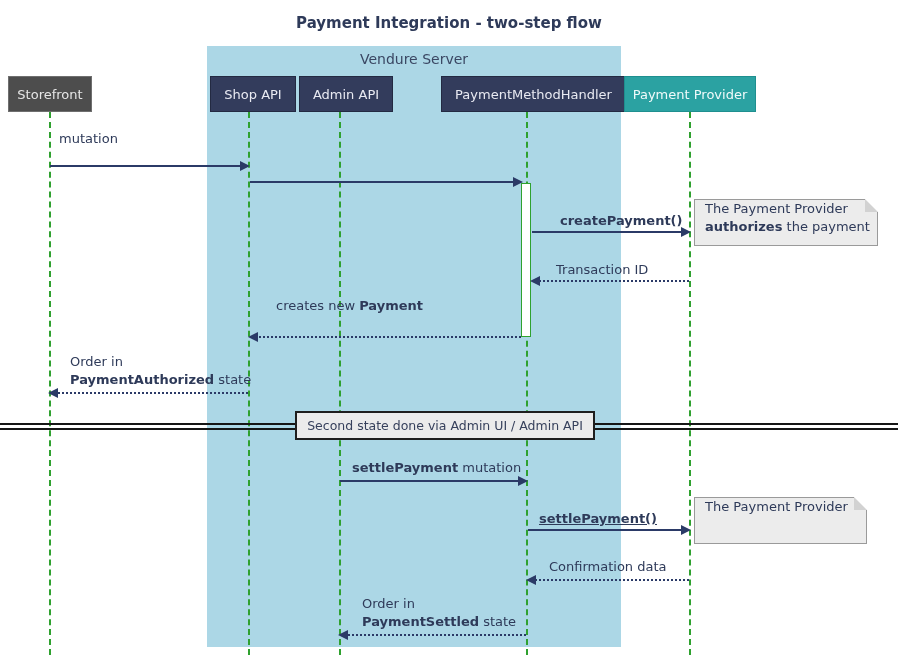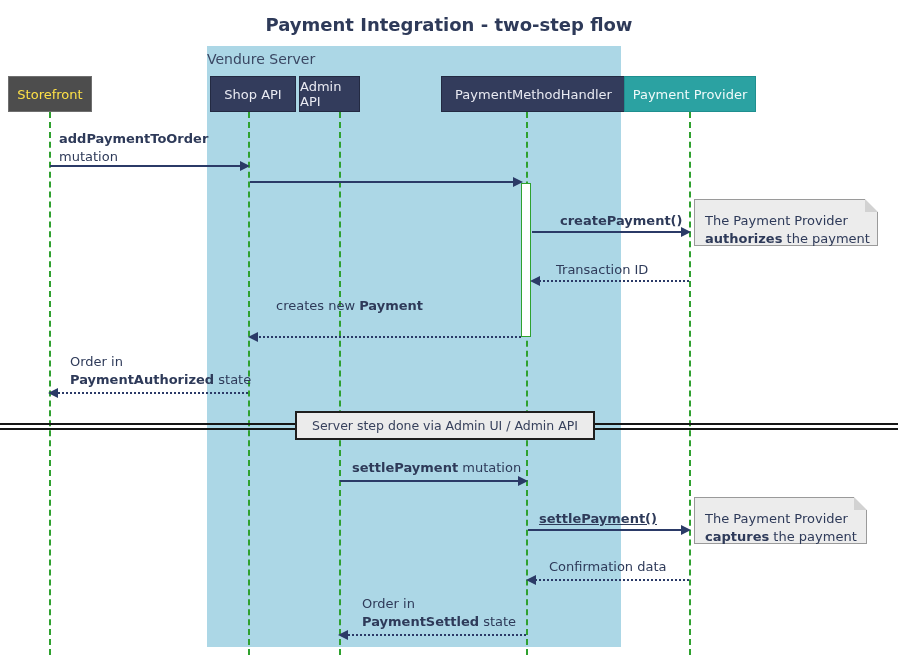--- a/index.html
+++ b/index.html
@@ -14,33 +14,33 @@
     --note:#ECECEC;
     --note-border:#9A9A9A;
   }
   html,body{margin:0;padding:0;background:#fff;}
   #canvas{
     position:relative;width:898px;height:665px;background:#ffffff;overflow:hidden;
     font-family:"DejaVu Sans","Liberation Sans",sans-serif;color:var(--navy-text);
   }
   
   #title{position:absolute;left:0;top:14px;width:898px;text-align:center;
-    font-size:18px;font-weight:bold;color:var(--navy-text);}
+    font-size:15px;font-weight:bold;color:var(--navy-text);}
   
   #frame{position:absolute;left:207px;top:46px;width:414px;height:601px;background:var(--lightblue);z-index:0;}
-  #frame-label{position:absolute;left:207px;top:51px;width:414px;text-align:left;font-size:14px;color:#3A4763;z-index:1;}
+  #frame-label{position:absolute;left:207px;top:51px;width:414px;text-align:center;font-size:14px;color:#3A4763;z-index:1;}
   
   .lifeline{position:absolute;top:112px;height:543px;width:0;border-left:2px dashed var(--green);z-index:1;}
   #ll-storefront{left:49px;} #ll-shop{left:248px;} #ll-admin{left:339px;} #ll-pmh{left:526px;} #ll-provider{left:689px;}
   
   .participant{position:absolute;top:76px;height:36px;display:flex;align-items:center;justify-content:center;
     font-size:13px;z-index:3;box-sizing:border-box;}
-  #p-storefront{left:8px;width:84px;background:var(--grayp);border:1px solid #6F6F6F;color:#fde047;}
+  #p-storefront{left:8px;width:84px;background:var(--grayp);border:1px solid #6F6F6F;color:#e5e5e5;}
   #p-shop{left:210px;width:86px;background:var(--participant);border:1px solid var(--participant-border);color:#E9EAF2;}
-  #p-admin{left:299px;width:61px;background:var(--participant);border:1px solid var(--participant-border);color:#E9EAF2;}
+  #p-admin{left:299px;width:94px;background:var(--participant);border:1px solid var(--participant-border);color:#E9EAF2;}
   #p-pmh{left:441px;width:185px;background:var(--participant);border:1px solid var(--participant-border);color:#E9EAF2;}
   #p-provider{left:624px;width:132px;background:var(--teal);border:1px solid #1F8F8F;color:#F0FAFA;}
   
   #activation{position:absolute;left:521px;top:183px;width:10px;height:154px;background:#fff;border:1px solid var(--green);z-index:2;box-sizing:border-box;}
   
   .arrow{position:absolute;height:0;z-index:4;}
   .arrow.solid{border-top:2px solid var(--arrow);}
   .arrow.dashed{border-top:2px dotted var(--arrow);}
   .head{position:absolute;width:0;height:0;top:-6px;}
   .hr{right:-2px;border-top:5px solid transparent;border-bottom:5px solid transparent;border-left:10px solid var(--arrow);}
@@ -68,21 +68,21 @@
   #l9{left:549px;top:558px;}
   #l10{left:362px;top:595px;}
   
   .divline{position:absolute;left:0;width:898px;height:2px;background:#161616;z-index:2;}
   #dl1{top:423px;} #dl2{top:428px;}
   #divider-box{position:absolute;left:295px;top:411px;width:300px;height:29px;background:#EBEBEB;
     border:2px solid #1E1E1E;box-sizing:border-box;z-index:4;display:flex;align-items:center;justify-content:center;
     font-size:12.5px;color:#37415C;white-space:nowrap;}
   
   .note{position:absolute;background:var(--note);border:1px solid var(--note-border);box-sizing:border-box;
-    font-size:13px;line-height:18px;color:var(--navy-text);padding:12px 10px;z-index:4;white-space:nowrap;}
+    font-size:13px;line-height:18px;color:var(--navy-text);padding:0 10px;z-index:4;white-space:nowrap;}
   .note::before{content:"";position:absolute;top:-1px;right:-1px;width:0;height:0;
     border-width:0 13px 13px 0;border-style:solid;border-color:#ffffff #ffffff #D2D2D2 #D2D2D2;}
   #note1{left:694px;top:199px;width:184px;height:47px;}
   #note2{left:694px;top:497px;width:173px;height:47px;}
 </style>
 </head>
 <body>
 
 <div id="canvas">
 
@@ -102,21 +102,20 @@
 
   <div class="participant" id="p-storefront">Storefront</div>
   <div class="participant" id="p-shop">Shop API</div>
   <div class="participant" id="p-admin">Admin API</div>
   <div class="participant" id="p-pmh">PaymentMethodHandler</div>
   <div class="participant" id="p-provider">Payment Provider</div>
 
   <div id="activation"></div>
 
   <div class="msg" id="l1">
-    <div><b>addPaymentToOrder</b></div>
     <div><span>mutation</span></div>
   </div>
   <div class="arrow solid" id="a1">
       <i class="head hr"></i>
     </div>
 
   <div class="arrow solid" id="a2">
       <i class="head hr"></i>
     </div>
 
@@ -143,35 +142,34 @@
     </div>
 
   <div class="msg" id="l6">
     <div><span>Order in</span></div>
     <div><b>PaymentAuthorized</b><span> state</span></div>
   </div>
   <div class="arrow dashed" id="a6">
       <i class="head hl"></i>
     </div>
 
-  <div id="divider-box">Server step done via Admin UI / Admin API</div>
+  <div id="divider-box">Second state done via Admin UI / Admin API</div>
 
   <div class="msg" id="l7"><b>settlePayment</b><span> mutation</span></div>
   <div class="arrow solid" id="a7">
       <i class="head hr"></i>
     </div>
 
   <div class="msg" id="l8"><b>settlePayment()</b></div>
   <div class="arrow solid" id="a8">
       <i class="head hr"></i>
     </div>
 
   <div class="note" id="note2">
     <div><span>The Payment Provider</span></div>
-    <div><b>captures</b><span> the payment</span></div>
   </div>
 
   <div class="msg" id="l9">Confirmation data</div>
   <div class="arrow dashed" id="a9">
       <i class="head hl"></i>
     </div>
 
   <div class="msg" id="l10">
     <div><span>Order in</span></div>
     <div><b>PaymentSettled</b><span> state</span></div>

